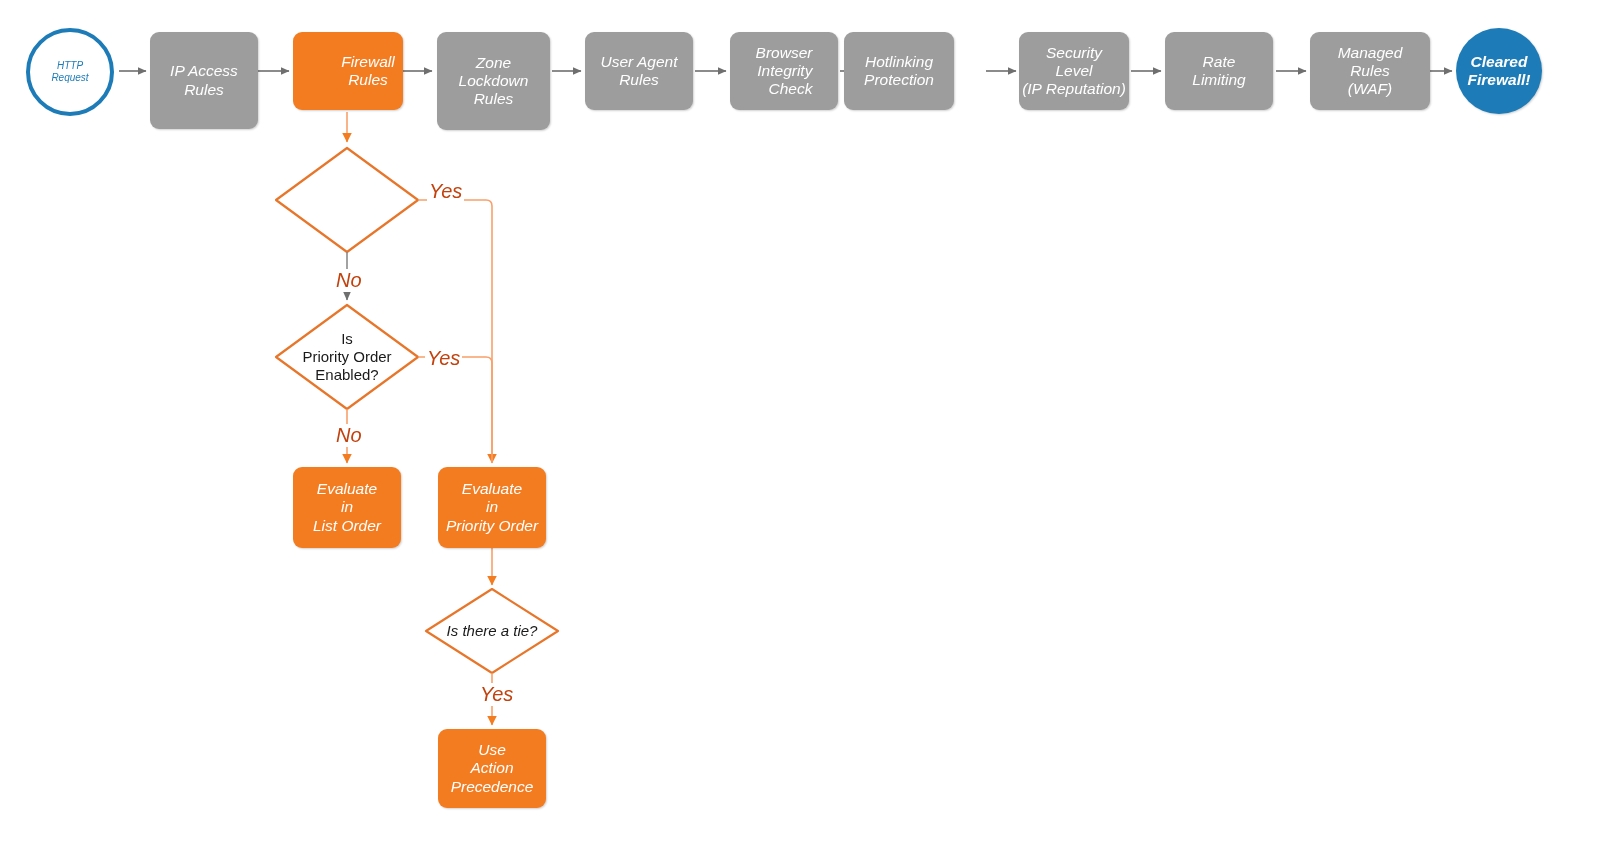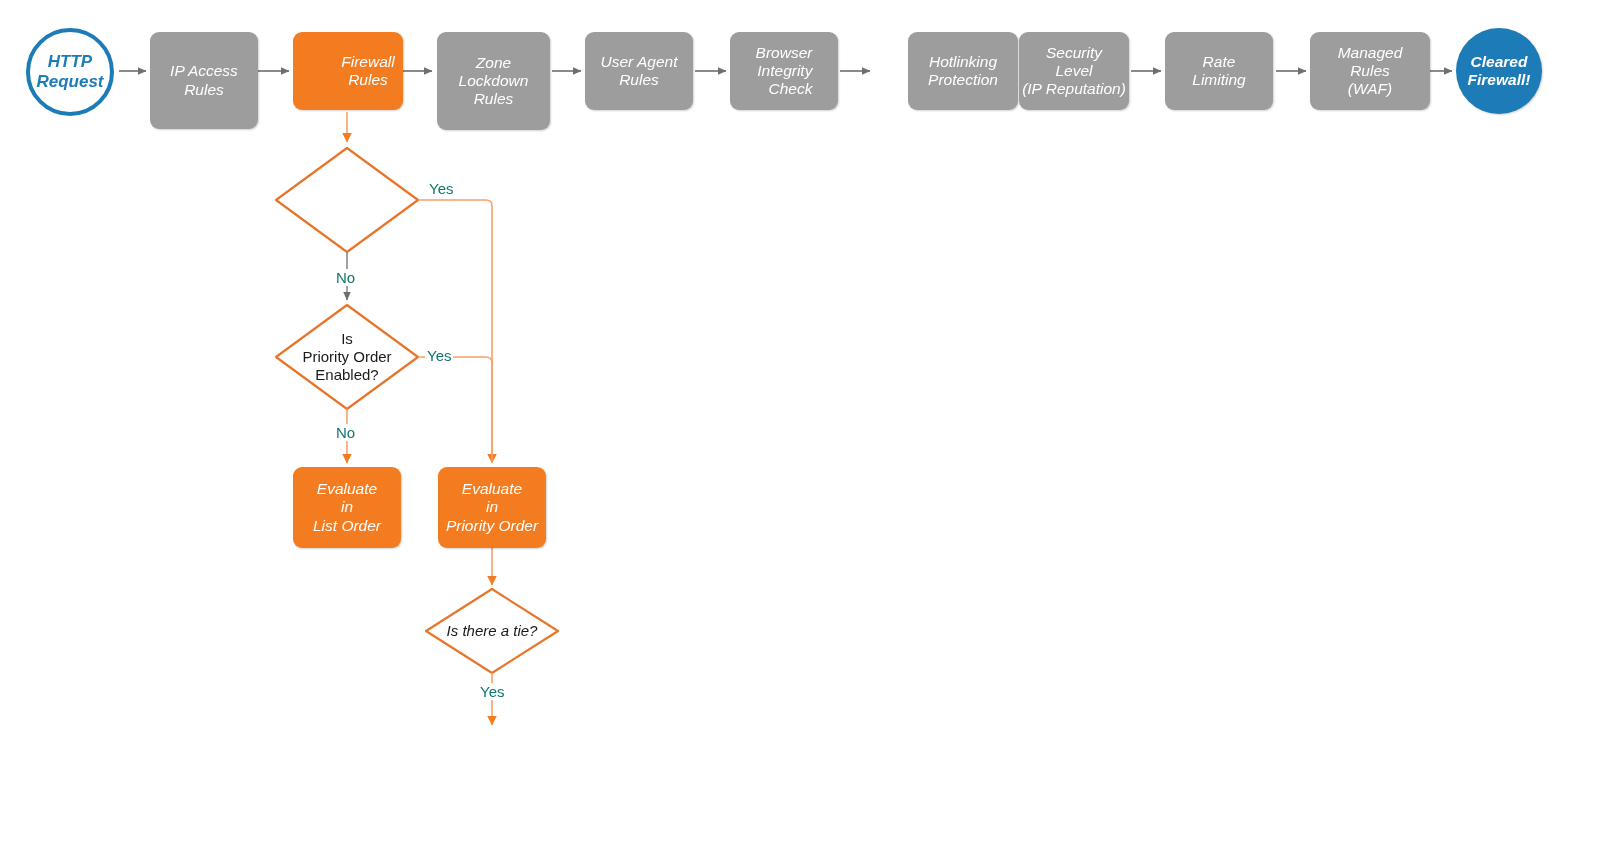--- a/index.html
+++ b/index.html
@@ -59,22 +59,22 @@
     box-shadow: 1px 1px 2px rgba(0,0,0,0.18);
   }
 
   
   .start-circle {
     border-radius: 50%;
     background: #ffffff;
     border: 4px solid #1d7cb8;
     color: #1d7cb8;
     font-style: italic;
-    font-weight: bold;
-    font-size: 17px;
+    font-weight: normal;
+    font-size: 10px;
   }
 
   
   .end-circle {
     border-radius: 50%;
     background: #1d7cb8;
     color: #ffffff;
     font-style: italic;
     font-weight: bold;
     font-size: 15.5px;
@@ -86,22 +86,23 @@
     color: #1a1a1a;
     font-size: 15px;
     font-style: normal;
     background: transparent;
   }
 
   
   .edge-label {
     position: absolute;
     font-family: "Liberation Sans", sans-serif;
-    font-size: 15px;
-    color: #0f766e;
+    font-size: 20px;
+    font-style: italic;
+    color: #c2410c;
     background: #ffffff;
     padding: 0 2px;
     white-space: nowrap;
   }
 </style>
 </head>
 <body>
 
 <div id="canvas">
 
@@ -162,21 +163,21 @@
 Lockdown
 Rules</div>
 
   <div class="node stage" style="left:585px; top:32px; width:108px; height:78px;">User Agent
 Rules</div>
 
   <div class="node stage" style="left:730px; top:32px; width:108px; height:78px;text-align:right;">Browser
 Integrity
 Check</div>
 
-  <div class="node stage" style="left:908px; top:32px; width:110px; height:78px;">Hotlinking
+  <div class="node stage" style="left:844px; top:32px; width:110px; height:78px;">Hotlinking
 Protection</div>
 
   <div class="node stage" style="left:1019px; top:32px; width:110px; height:78px;">Security
 Level
 (IP Reputation)</div>
 
   <div class="node stage" style="left:1165px; top:32px; width:108px; height:78px;">Rate
 Limiting</div>
 
   <div class="node stage" style="left:1310px; top:32px; width:120px; height:78px;">Managed
@@ -194,20 +195,23 @@
   <div class="node decision" style="left:430px; top:615px; width:124px; height:32px;font-style:italic;">Is there a tie?</div>
 
   <div class="node stage-orange" style="left:293px; top:467px; width:108px; height:81px;">Evaluate
 in
 List Order</div>
 
   <div class="node stage-orange" style="left:438px; top:467px; width:108px; height:81px;">Evaluate
 in
 Priority Order</div>
 
+  <div class="node stage-orange" style="left:438px; top:729px; width:108px; height:79px;">Use
+Action
+Precedence</div>
 
   <div class="edge-label" style="left:427px; top:180px;">Yes</div>
 
   <div class="edge-label" style="left:334px; top:269px;">No</div>
 
   <div class="edge-label" style="left:425px; top:347px;">Yes</div>
 
   <div class="edge-label" style="left:334px; top:424px;">No</div>
 
   <div class="edge-label" style="left:478px; top:683px;">Yes</div>

